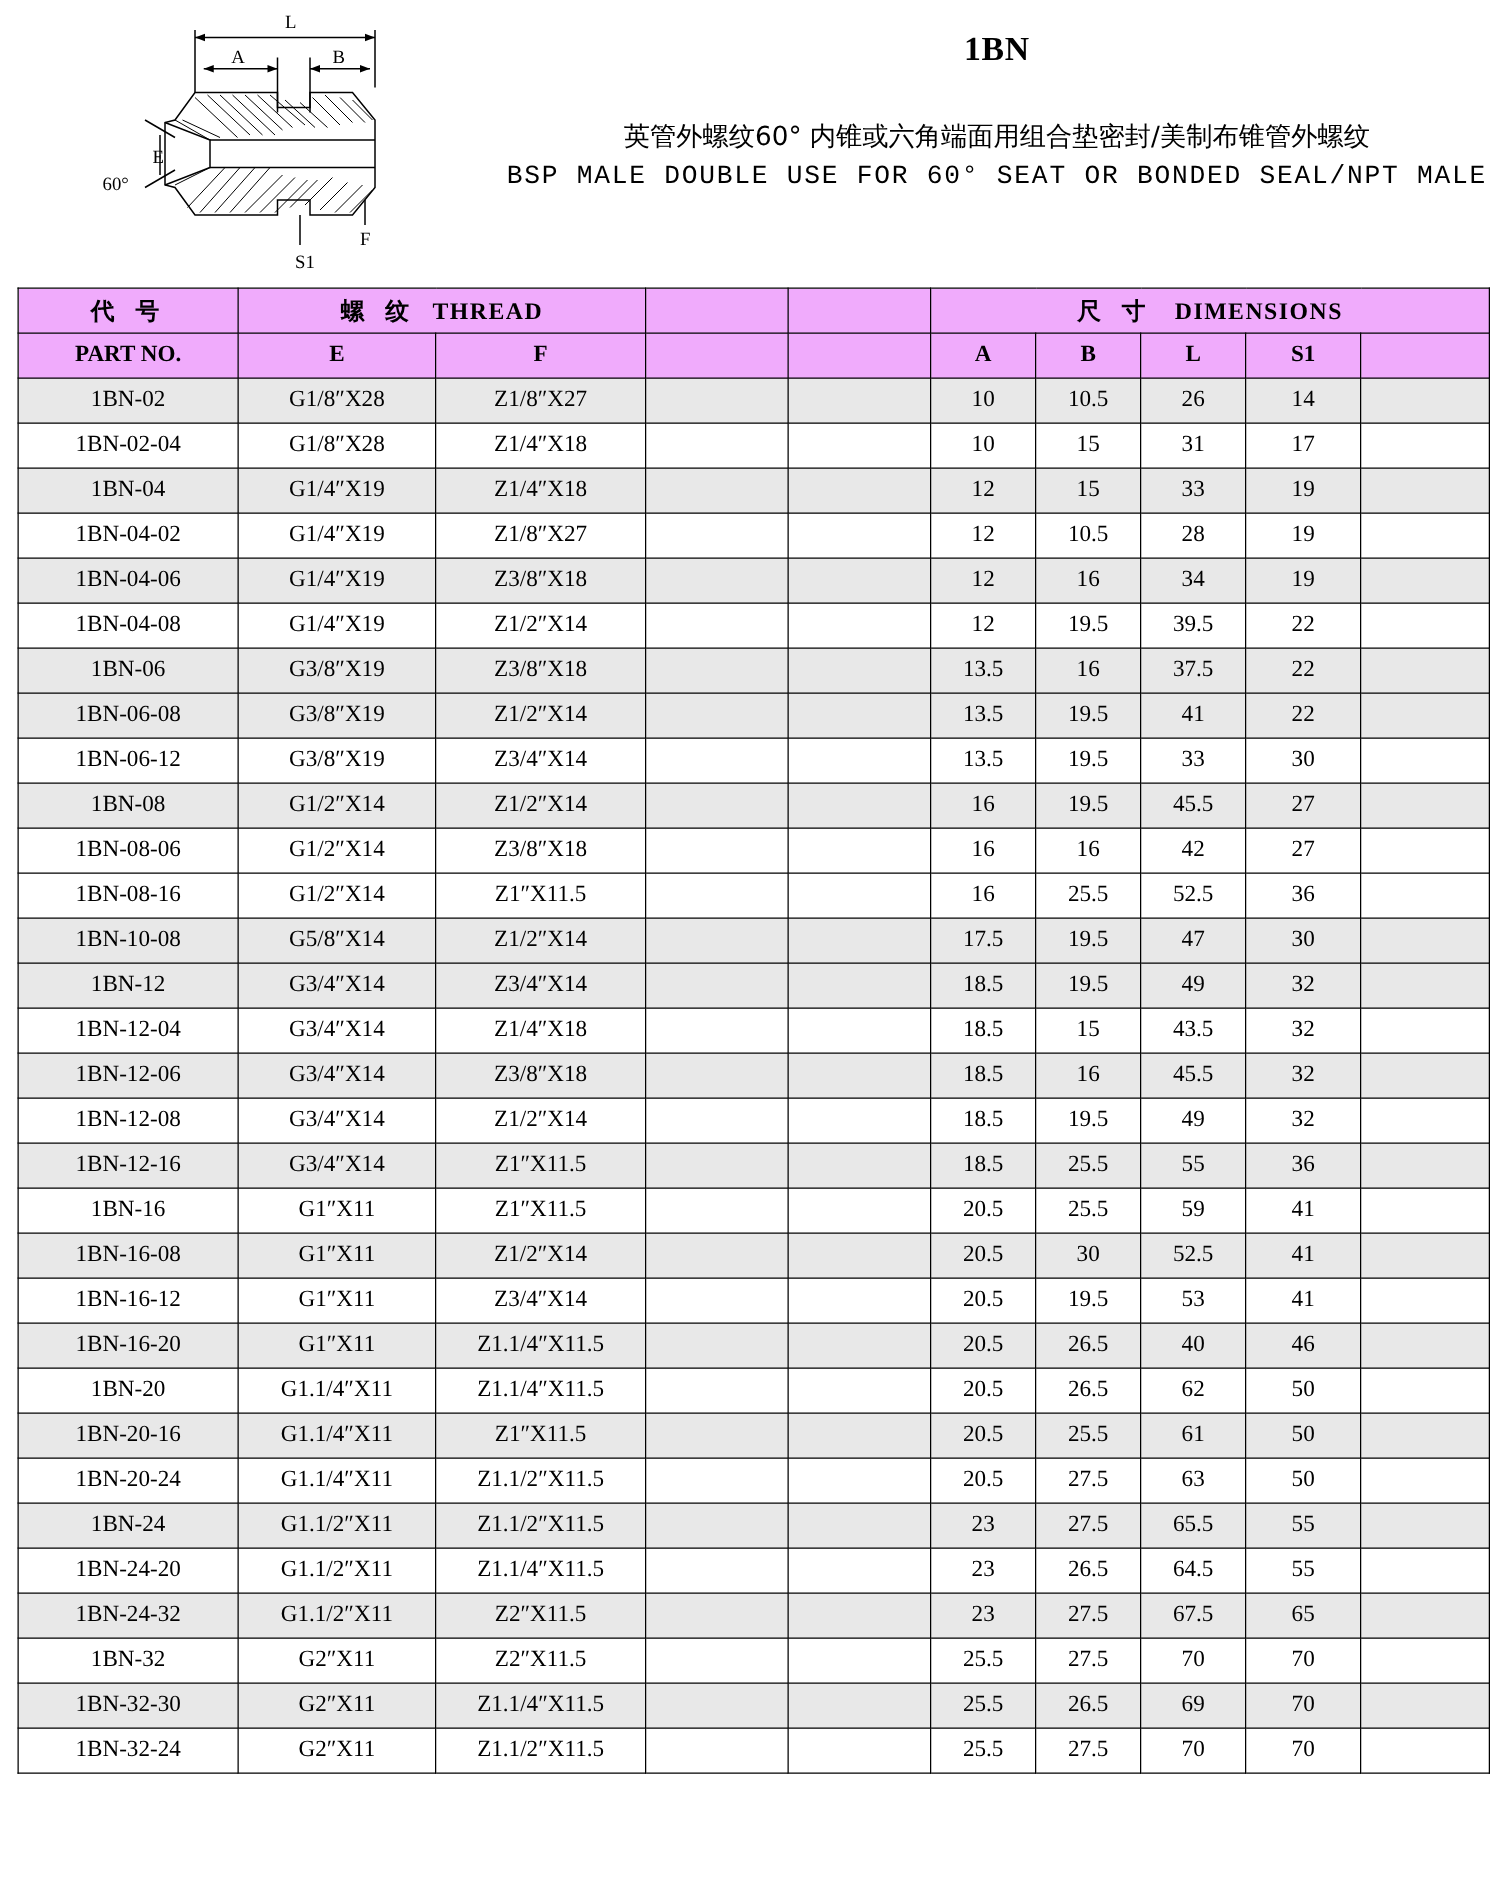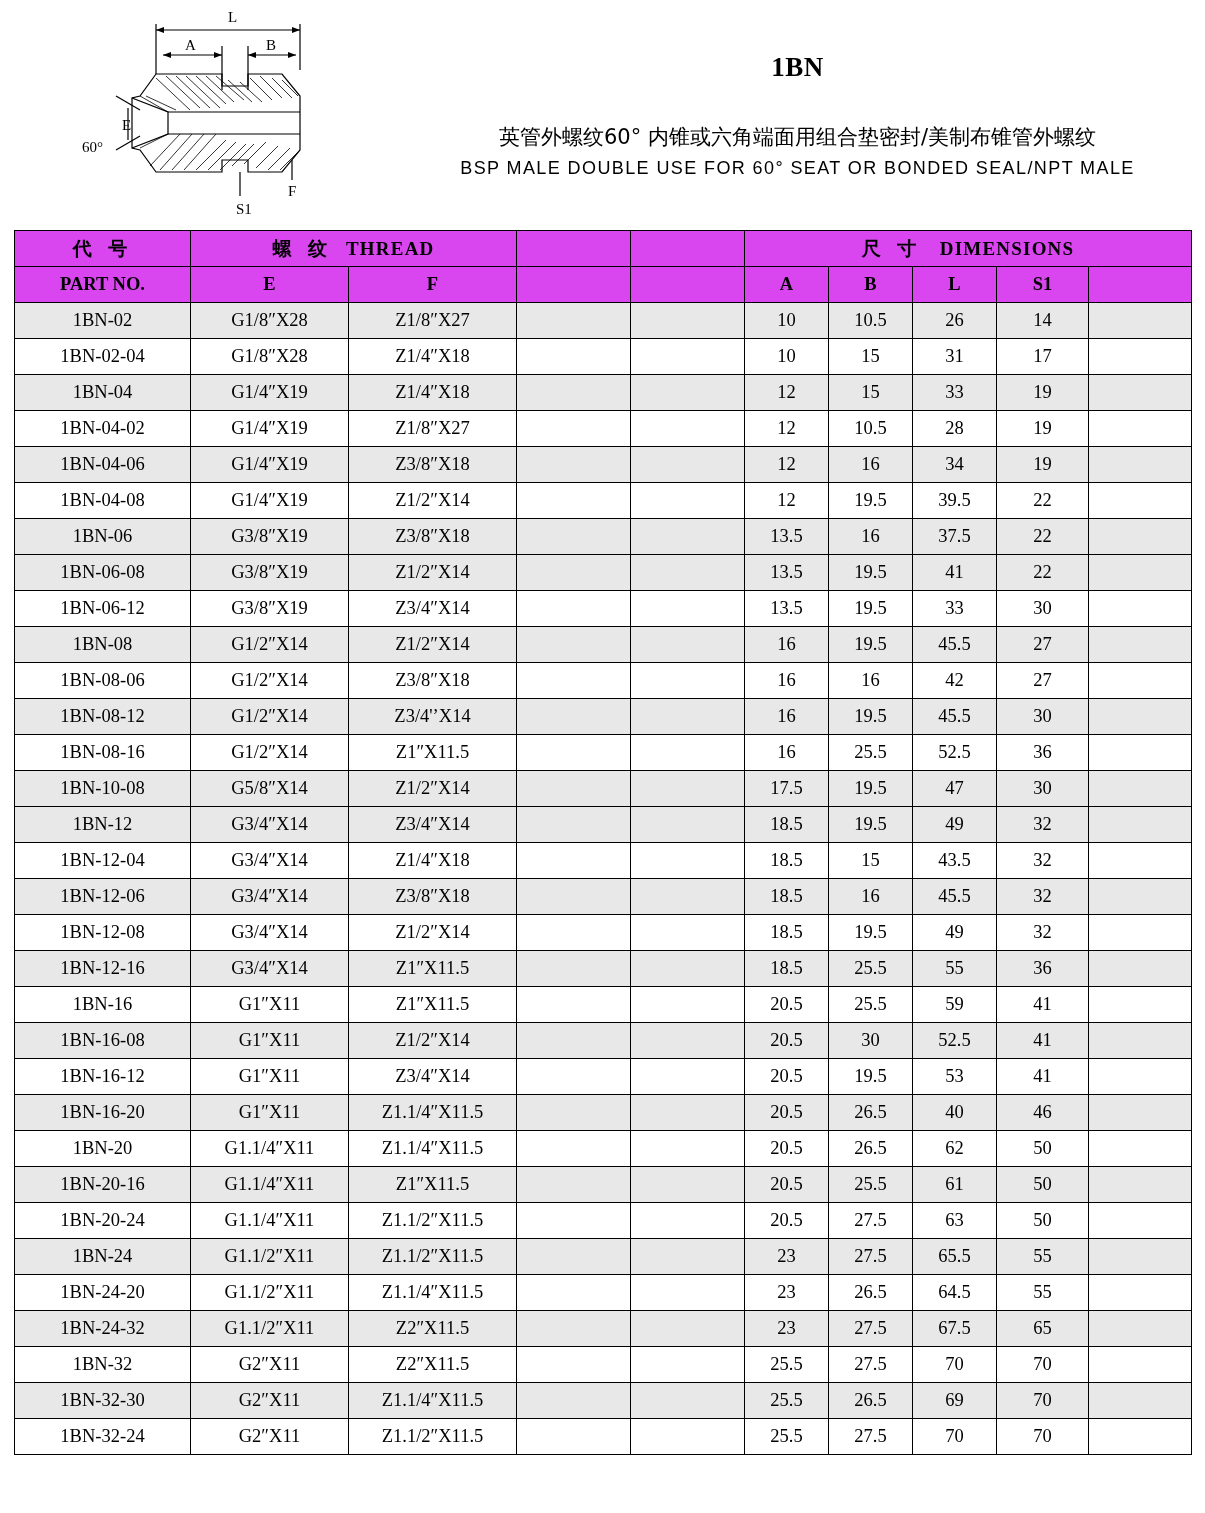--- a/index.html
+++ b/index.html
@@ -25,39 +25,39 @@
   .drawing-wrap {
     width: 390px;
     height: 225px;
     position: relative;
     flex: 0 0 390px;
   }
   .drawing-wrap svg { position: absolute; left: 0; top: 0; }
   .title-block {
     flex: 1 1 auto;
     text-align: center;
-    padding-top: 52px;
+    padding-top: 24px;
   }
   .part-code {
     font-family: "Liberation Serif", serif;
     font-size: 27px;
     font-weight: bold;
     letter-spacing: 0.5px;
     margin-bottom: 40px;
   }
   .subtitle-cn {
     font-family: "DejaVu Sans", sans-serif;
     font-size: 21px;
     letter-spacing: 0px;
     margin-bottom: 7px;
     white-space: nowrap;
   }
   .subtitle-en {
-    font-family: Liberation Sans, sans-serif;
-    font-size: 18px;
+    font-family: Liberation Mono, monospace;
+    font-size: 21px;
     letter-spacing: 1.4px;
     white-space: nowrap;
   }
   
   .table-wrap {
     padding: 0 14px;
     box-sizing: border-box;
     width: 1205px;
   }
   table.spec {
@@ -81,21 +81,21 @@
     font-size: 19px;
     letter-spacing: 5px;
   }
   .hdr-en {
     font-family: Liberation Serif, serif;
     font-size: 19px;
     letter-spacing: 1.2px;
   }
   .row-shade td { background: #e8e8e8; }
   .row-plain td { background: #ffffff; }
-  th.grp { background: #d946ef; }
+  th.grp { background: #f0abfc; }
   .sub { font-size: 19px; }
   .cell-blank { }
   
   col.c-part { width: 176px; }
   col.c-e    { width: 158px; }
   col.c-f    { width: 168px; }
   col.c-x1   { width: 114px; }
   col.c-x2   { width: 114px; }
   col.c-a    { width: 84px; }
   col.c-b    { width: 84px; }
@@ -363,32 +363,20 @@
           <td>G1/2″X14</td>
           <td>Z3/8″X18</td>
           <td class="cell-blank"></td>
           <td class="cell-blank"></td>
           <td>16</td>
           <td>16</td>
           <td>42</td>
           <td>27</td>
           <td class="cell-blank"></td>
         </tr>
-        <tr class="row-shade">
-          <td>1BN-08-12</td>
-          <td>G1/2″X14</td>
-          <td>Z3/4'’X14</td>
-          <td class="cell-blank"></td>
-          <td class="cell-blank"></td>
-          <td>16</td>
-          <td>19.5</td>
-          <td>45.5</td>
-          <td>30</td>
-          <td class="cell-blank"></td>
-        </tr>
         <tr class="row-plain">
           <td>1BN-08-16</td>
           <td>G1/2″X14</td>
           <td>Z1″X11.5</td>
           <td class="cell-blank"></td>
           <td class="cell-blank"></td>
           <td>16</td>
           <td>25.5</td>
           <td>52.5</td>
           <td>36</td>

